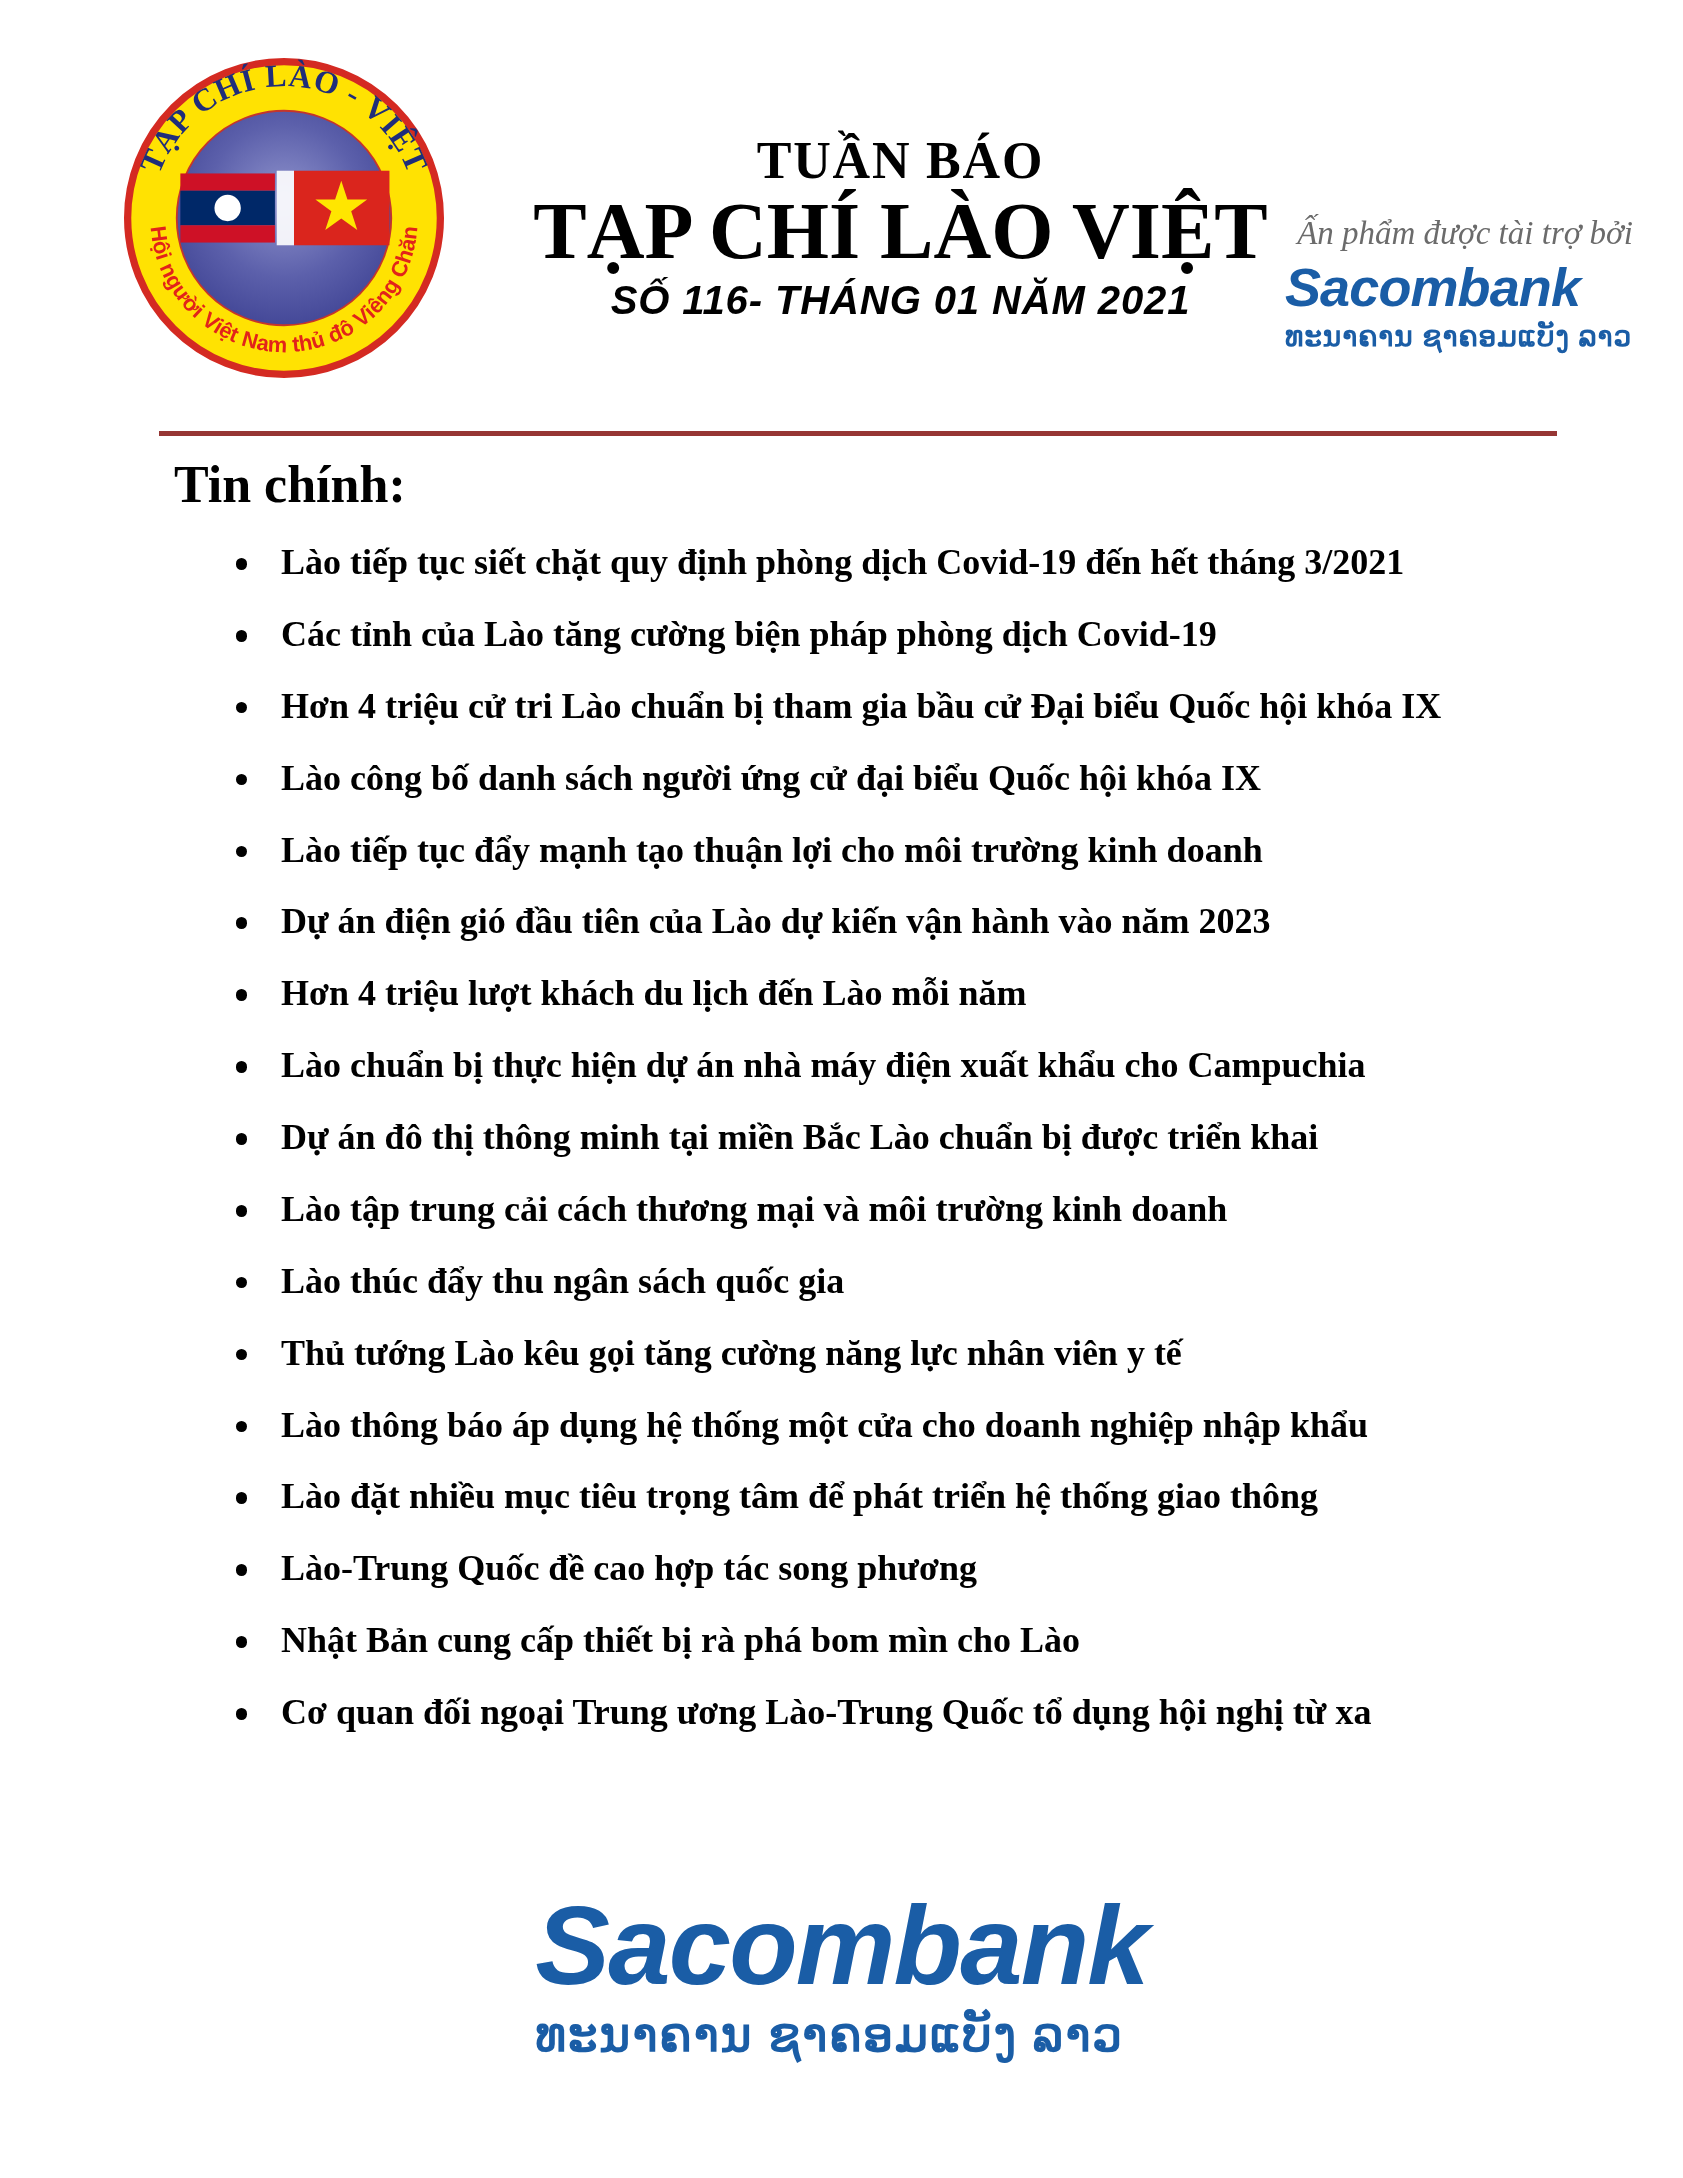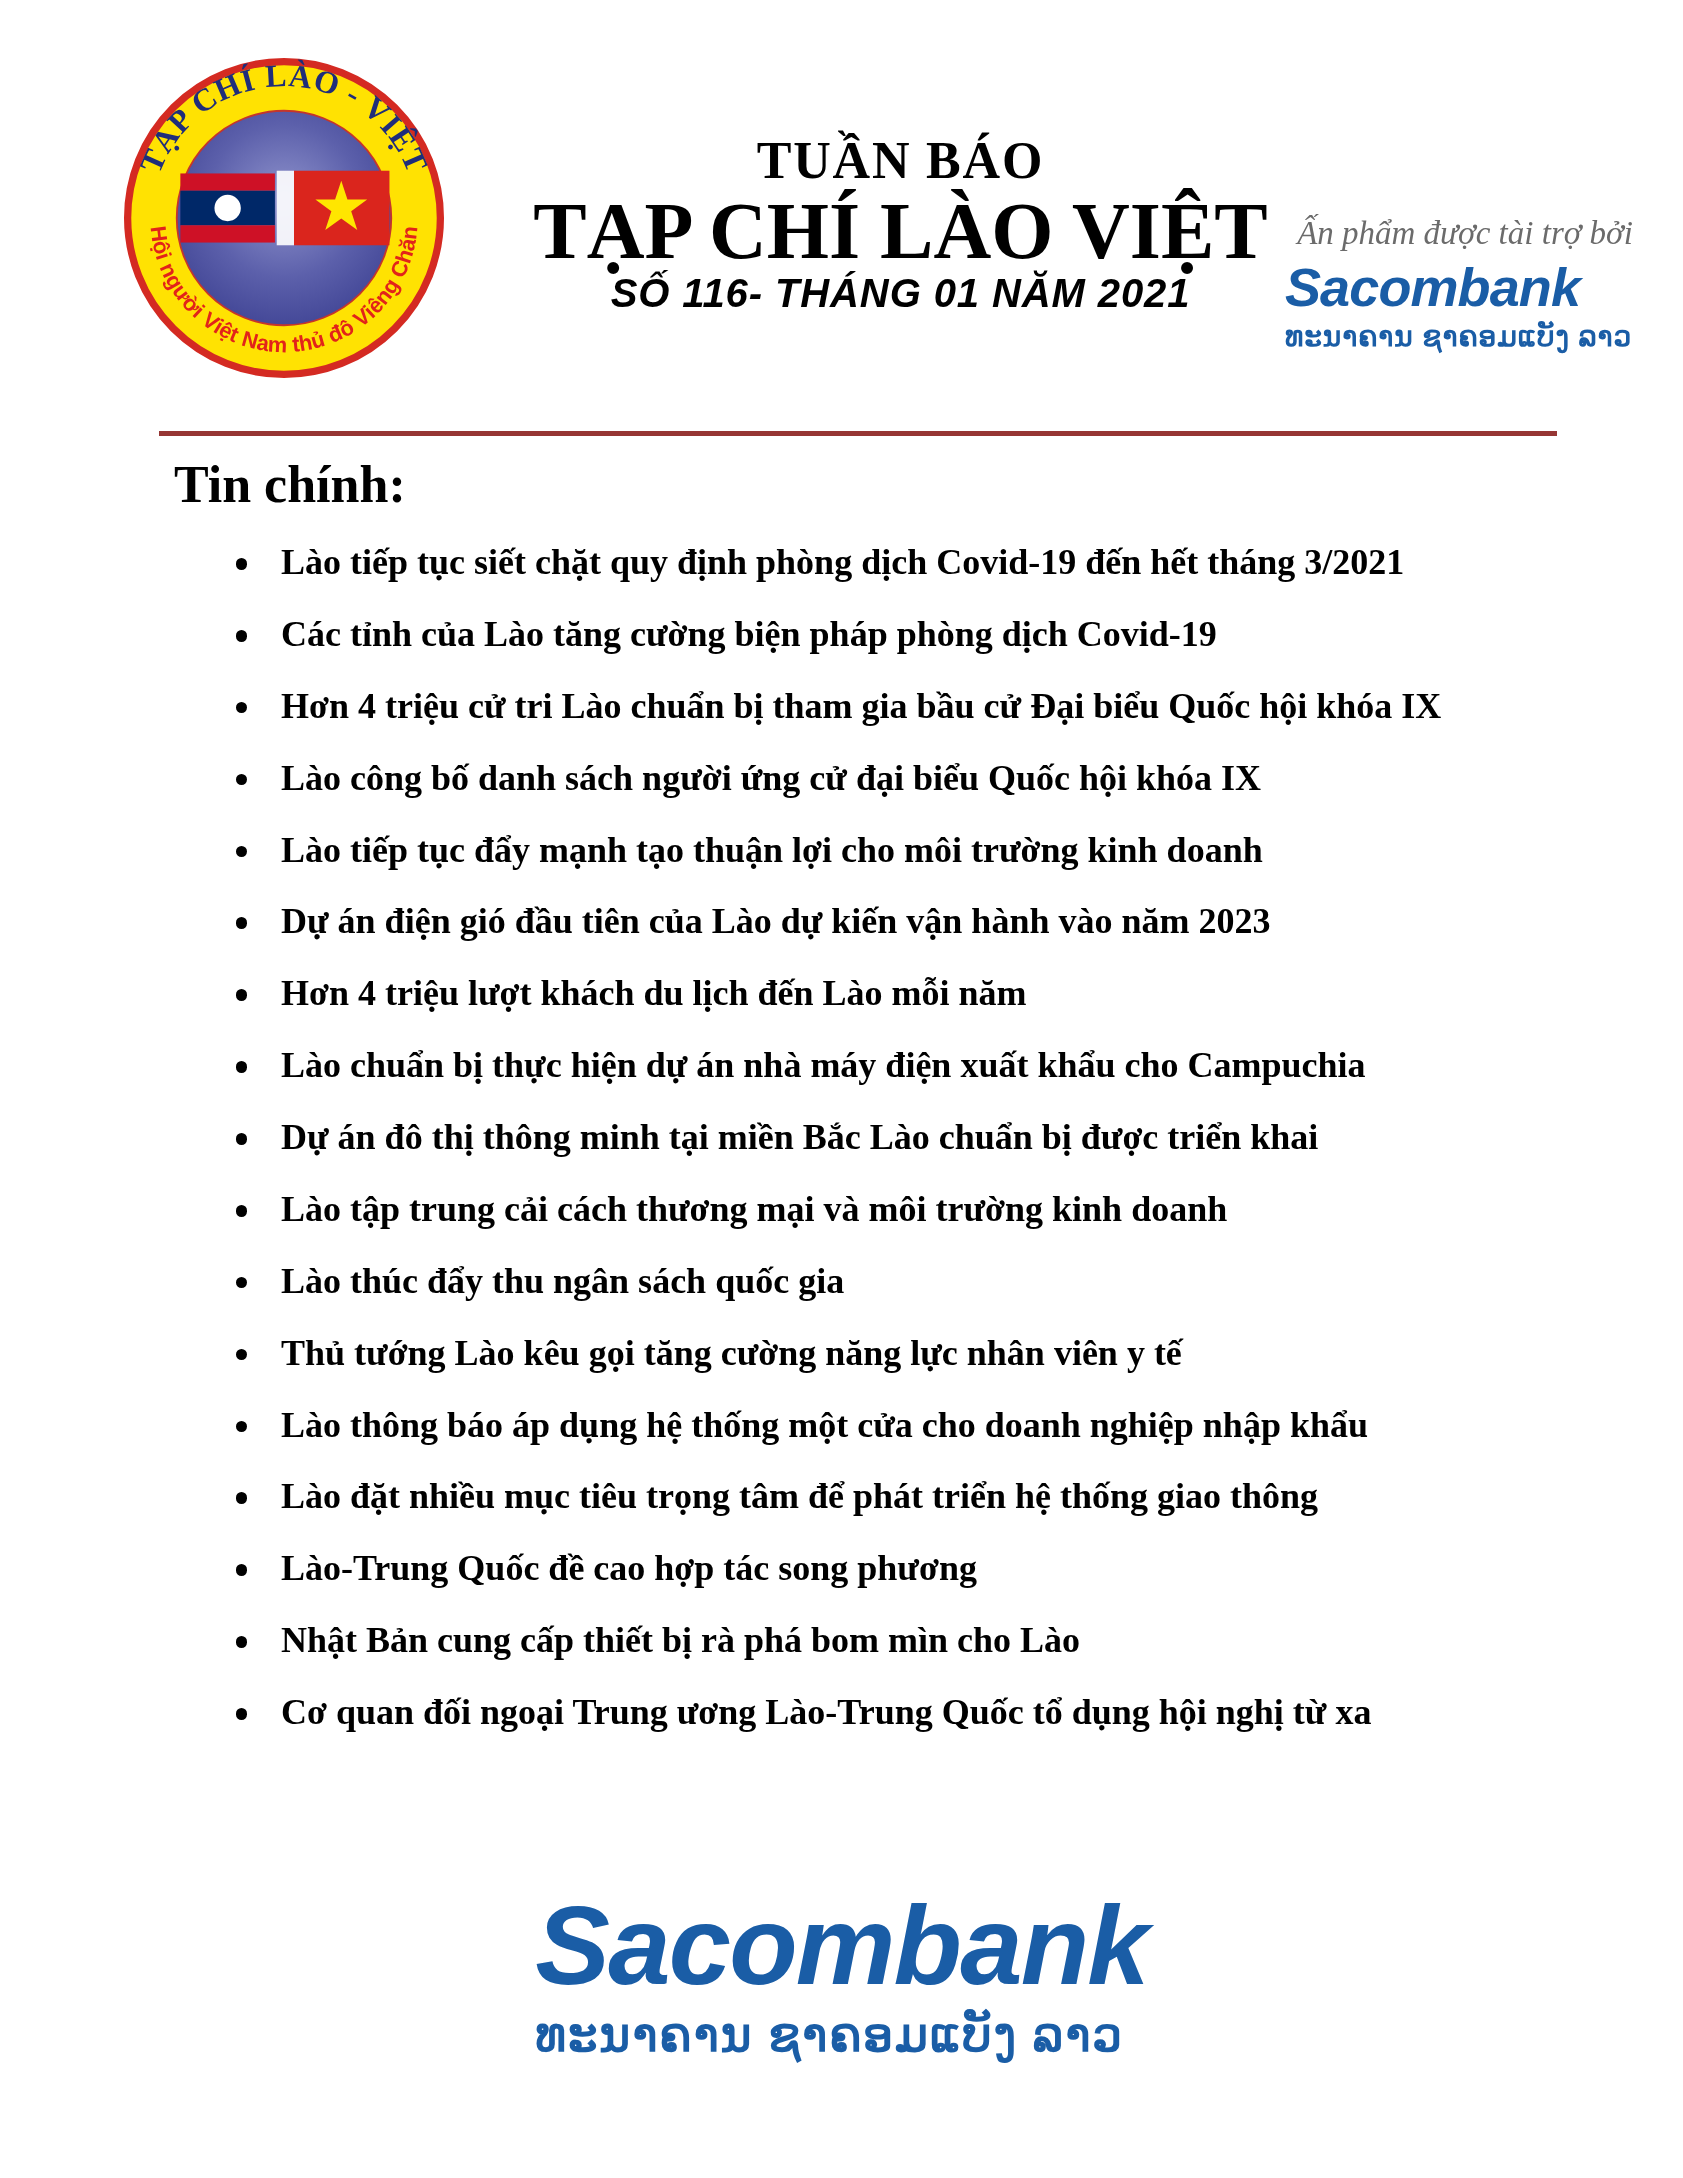--- a/index.html
+++ b/index.html
@@ -14,21 +14,21 @@
     font-weight:bold;font-size:52px;line-height:1;letter-spacing:1.8px;
     font-family:"Liberation Serif",serif;
     text-align:center;
   }
   .masthead-title{
     font-weight:bold;font-size:80px;line-height:1;letter-spacing:0px;
     margin-top:4px;white-space:nowrap;font-family:"Liberation Serif",serif;
   }
   .masthead-issue{
     font-weight:bold;font-style:italic;font-size:40px;line-height:1;
-    margin-top:2px;letter-spacing:0.9px;font-family:"Liberation Sans",sans-serif;
+    margin-top:9px;letter-spacing:0.9px;font-family:"Liberation Sans",sans-serif;
   }
   .sponsor{position:absolute;left:1285px;top:214px;width:360px;}
   .sponsor-tagline{
     font-style:italic;font-size:33px;line-height:1.2;color:#6b6b6b;
     font-family:"Liberation Serif",serif;
     text-align:center;
   }
   .sponsor-brand{
     font-weight:bold;font-style:italic;font-size:54px;line-height:1.2;
     color:#1a5da6;letter-spacing:-0.9px;margin-top:1.8px;

